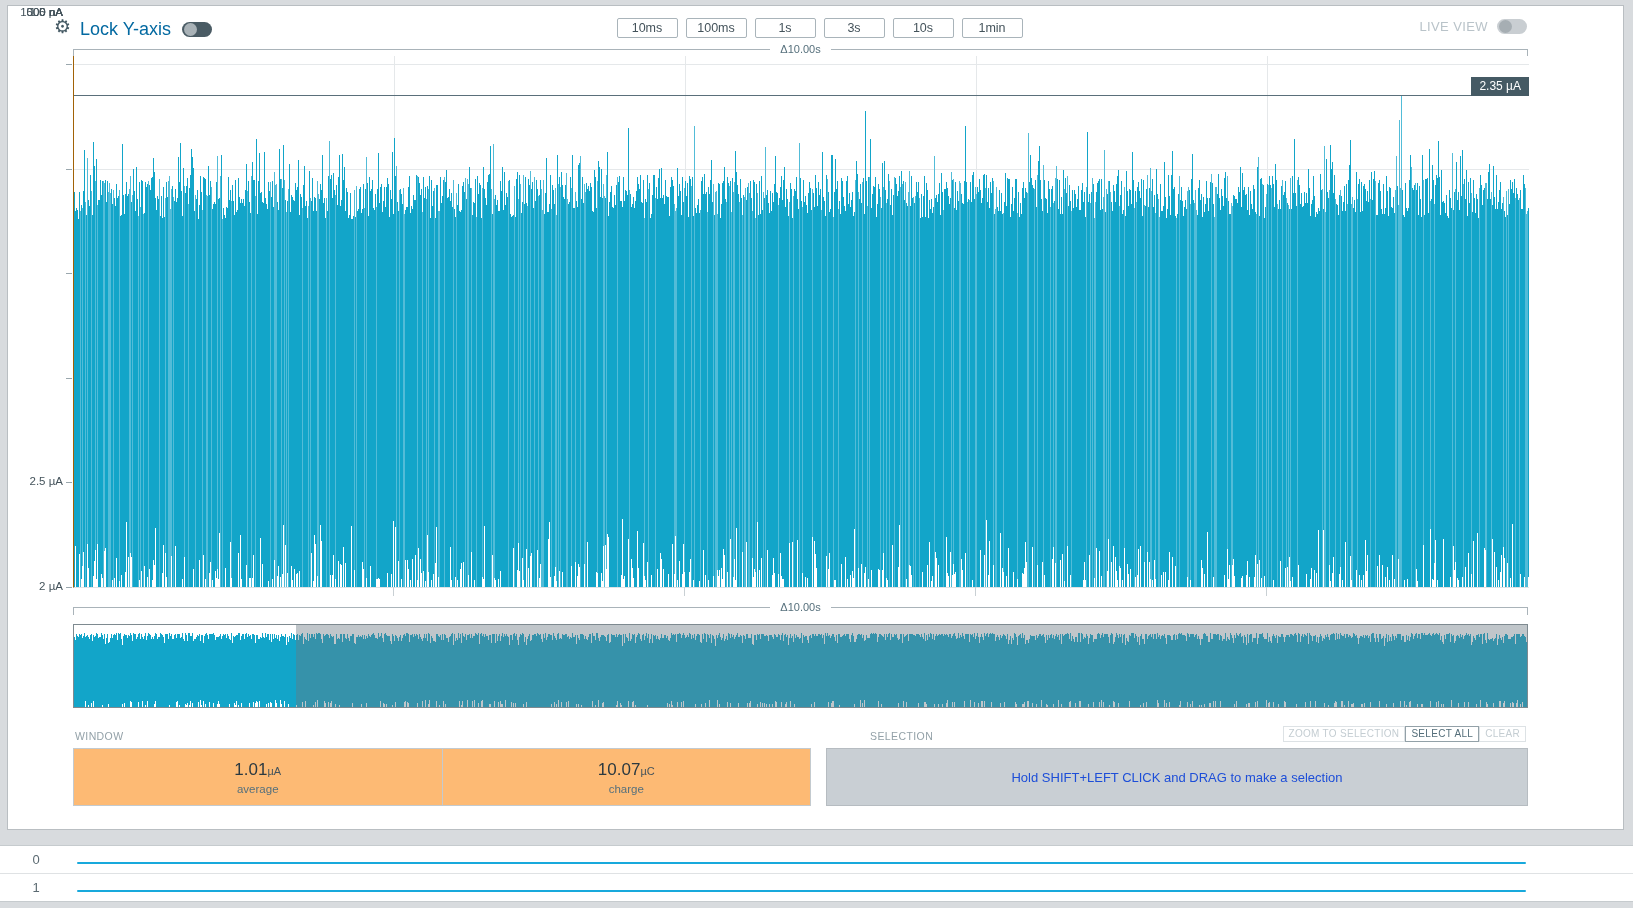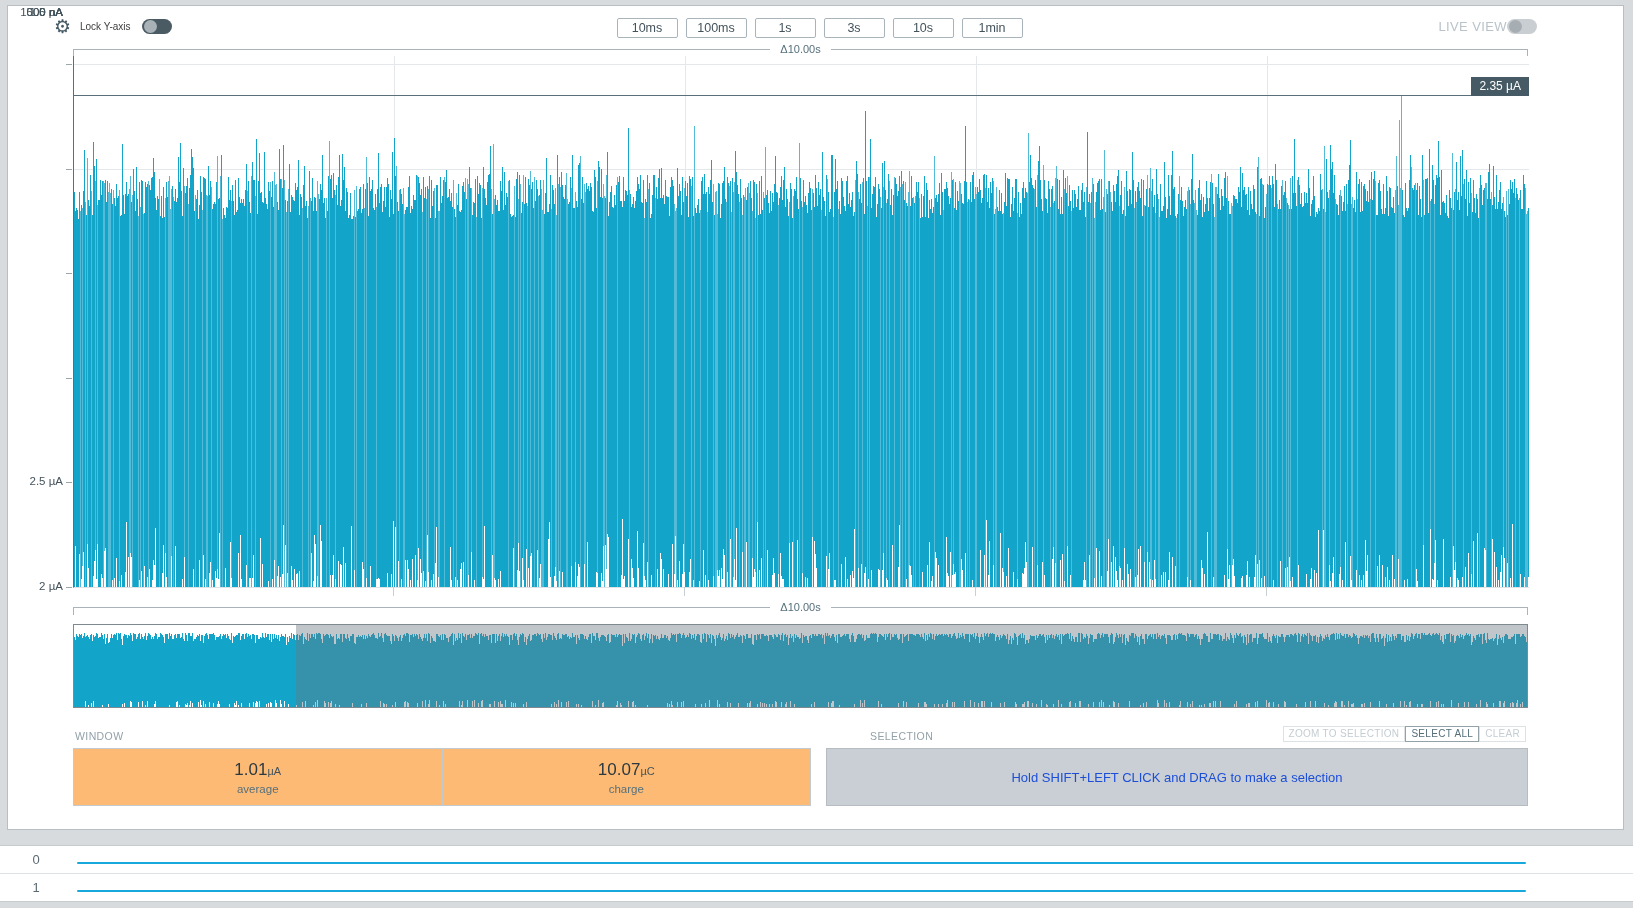--- a/index.html
+++ b/index.html
@@ -10,33 +10,33 @@
     -webkit-font-smoothing:antialiased;
   }
   
   .main-card{
     position:absolute;left:7px;top:5px;width:1617px;height:825px;
     background:#ffffff;border:1px solid #b9bec2;box-sizing:border-box;
   }
   
   .gear{position:absolute;left:46px;top:11px;font-size:19px;color:#455a64;cursor:pointer;line-height:20px}
   .lock-wrap{position:absolute;left:72px;top:13px;display:flex;align-items:center;gap:11px}
-  .lock-label{font-size:10px;color:#404040}
+  .lock-label{font-size:18px;color:#0369a1}
   .toggle{position:relative;width:30px;height:15px;border-radius:8px;cursor:pointer;flex:0 0 auto}
   .toggle .knob{position:absolute;top:1px;left:2px;width:13px;height:13px;border-radius:50%}
   .toggle.dark{background:#4a5b64}
   .toggle.dark .knob{background:#a9b2b7}
   .toggle.light{background:#c9ced2}
   .toggle.light .knob{background:#a6aeb3}
   .win-btns{position:absolute;left:8px;right:0;top:12px;display:flex;justify-content:center;gap:8px}
   .win-btn{
     min-width:61px;height:20px;background:#fff;border:1px solid #a9b4ba;border-radius:2px;
     font-size:12.5px;color:#44535b;font-family:inherit;padding:0 8px;cursor:pointer;line-height:18px;
   }
-  .live-wrap{position:absolute;right:86px;top:13px;display:flex;align-items:flex-end;}
+  .live-wrap{position:absolute;right:96px;top:13px;display:flex;align-items:flex-end;gap:9px}
   .live-label{font-size:13px;color:#b9c3c9;letter-spacing:.4px}
   
   .axis-row{position:absolute;left:65px;width:1455px;height:14px;display:flex;align-items:center;gap:10px}
   .top-axis{top:36px}
   .bottom-axis{top:594px}
   .axis-line{flex:1;height:1px;background:#a9b3b9}
   .axis-label{font-size:11px;color:#56707c;white-space:nowrap}
   .top-axis::before,.top-axis::after{content:'';position:absolute;top:7px;width:1px;height:14px;background:#a9b3b9}
   .top-axis::before{left:0}.top-axis::after{right:0}
   .bottom-axis::before,.bottom-axis::after{content:'';position:absolute;top:7px;width:1px;height:8px;background:#a9b3b9}

